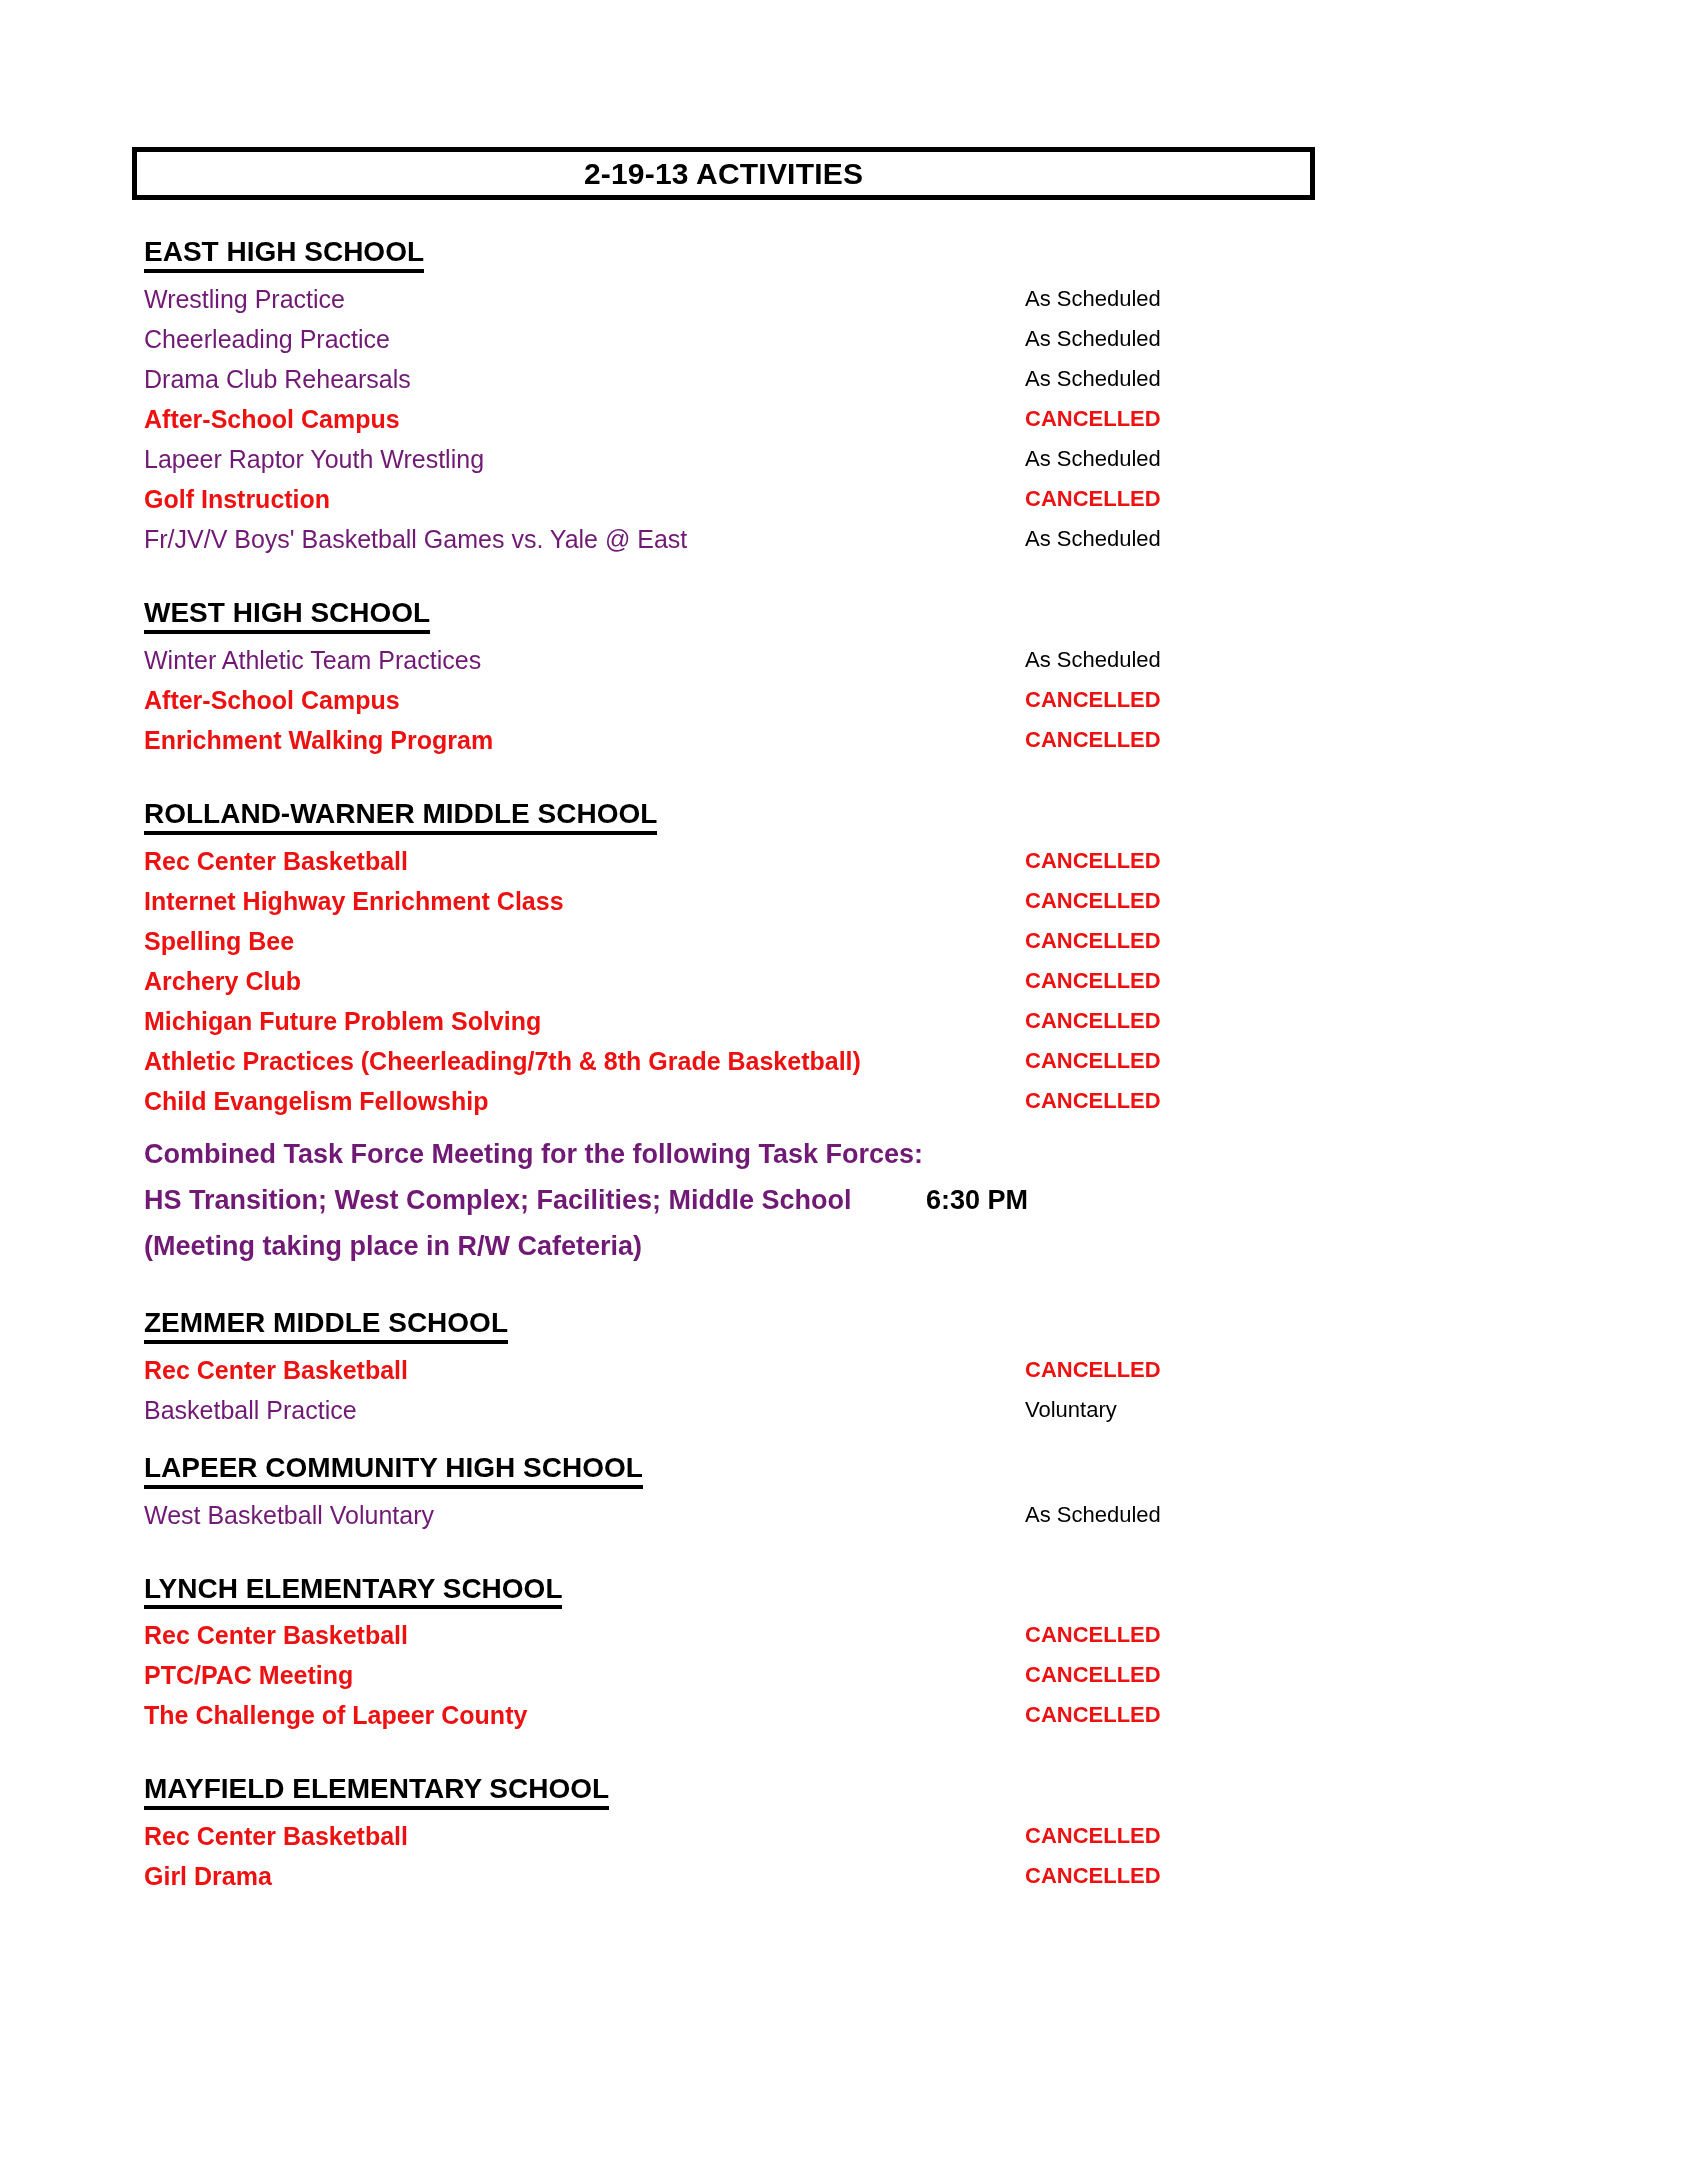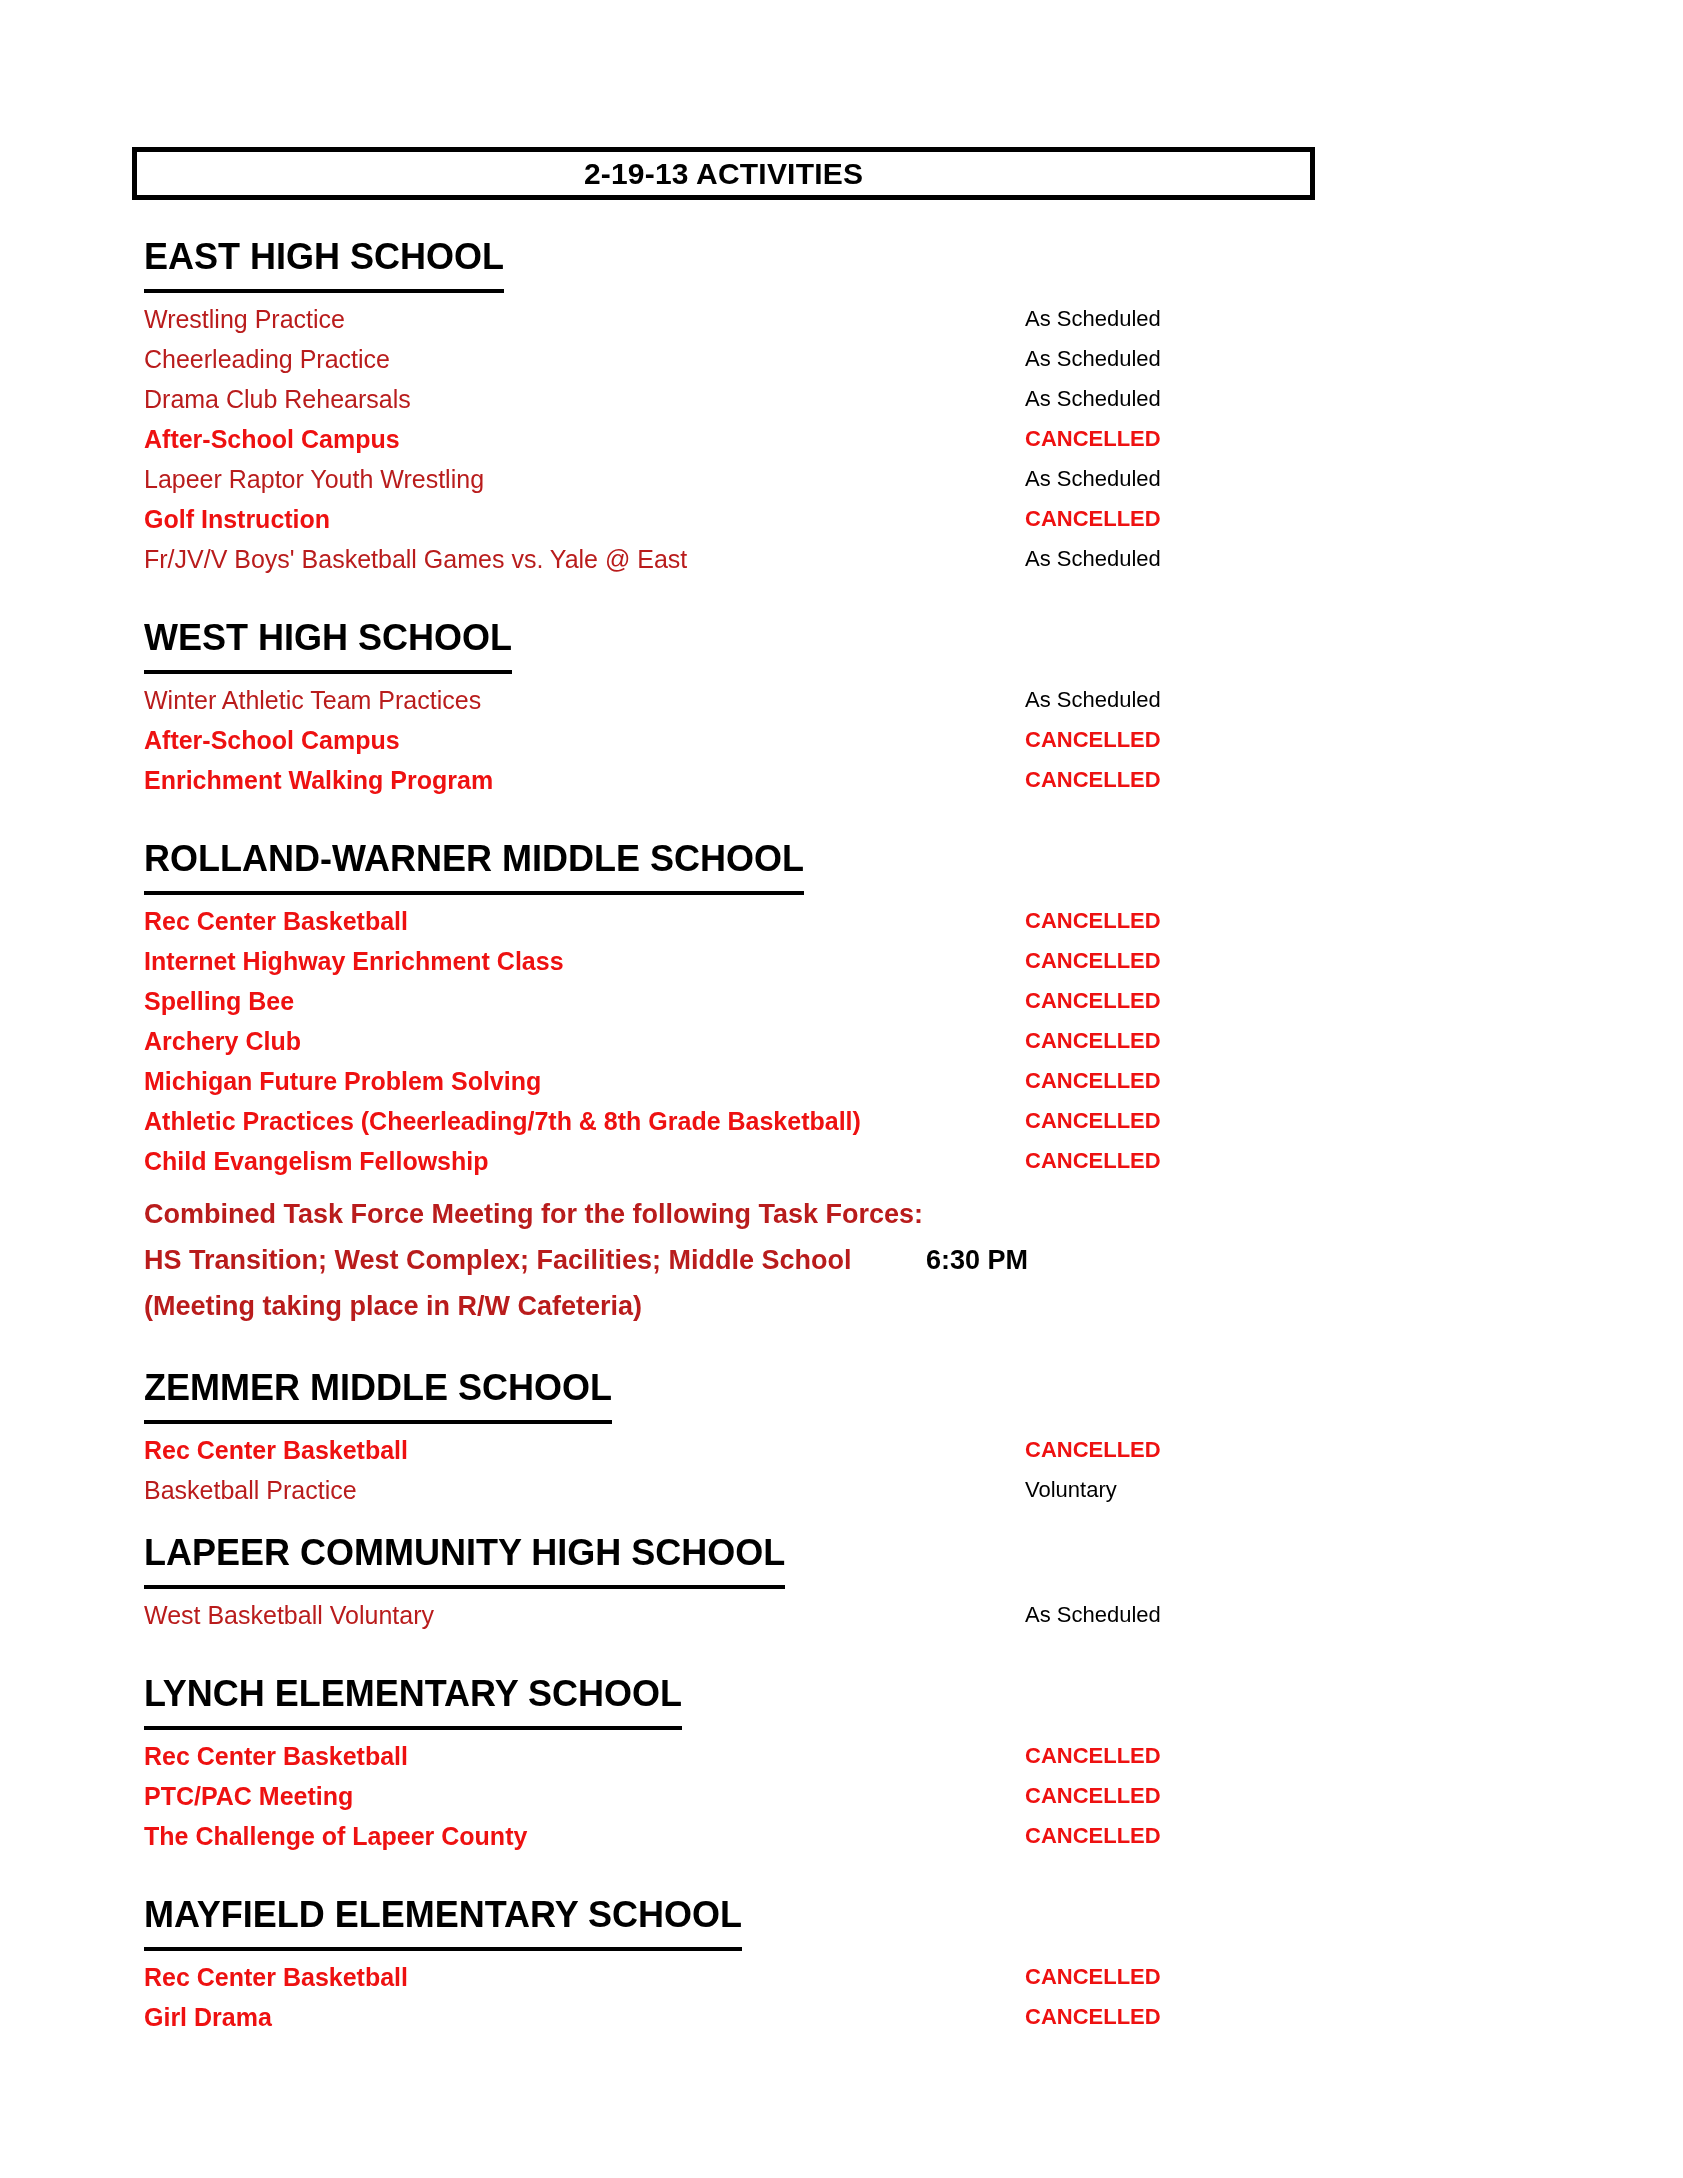--- a/index.html
+++ b/index.html
@@ -51,46 +51,46 @@
     left: 144px;
     top: 236px;
     width: 1238px;
   }
 
   .section {
     margin-bottom: 0;
   }
 
   .section-title {
-    font-size: 36px;
+    font-size: 28px;
     font-weight: bold;
     color: #000000;
     display: inline-block;
     border-bottom: 4px solid #000000;
     line-height: 1.14;
-    padding-bottom: 12px;
+    padding-bottom: 1px;
     margin: 0;
     white-space: nowrap;
   }
 
   .rows {
     margin-top: 6px;
   }
 
   .row {
     display: flex;
     align-items: flex-start;
     line-height: 40px;
     min-height: 40px;
   }
   .row .activity {
     width: 881px;
     flex: 0 0 881px;
     font-size: 25px;
-    color: #b91c1c;
+    color: #701a75;
     white-space: nowrap;
   }
   .row .status {
     flex: 1 1 auto;
     font-size: 22px;
     color: #000000;
     white-space: nowrap;
   }
 
   .row.cancelled .activity,

